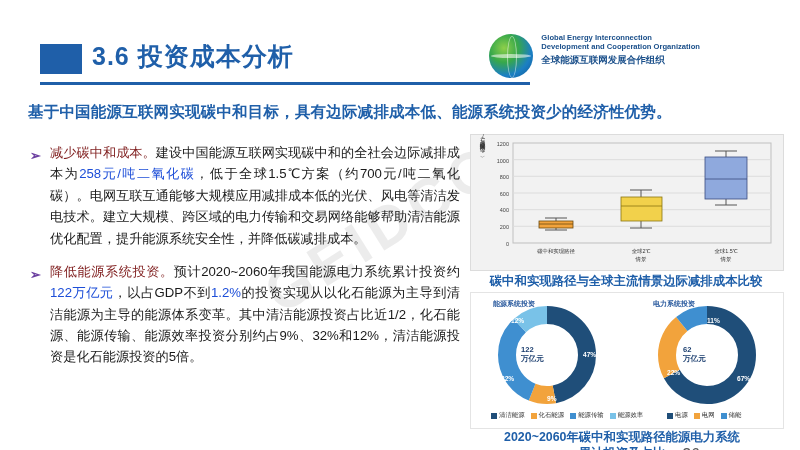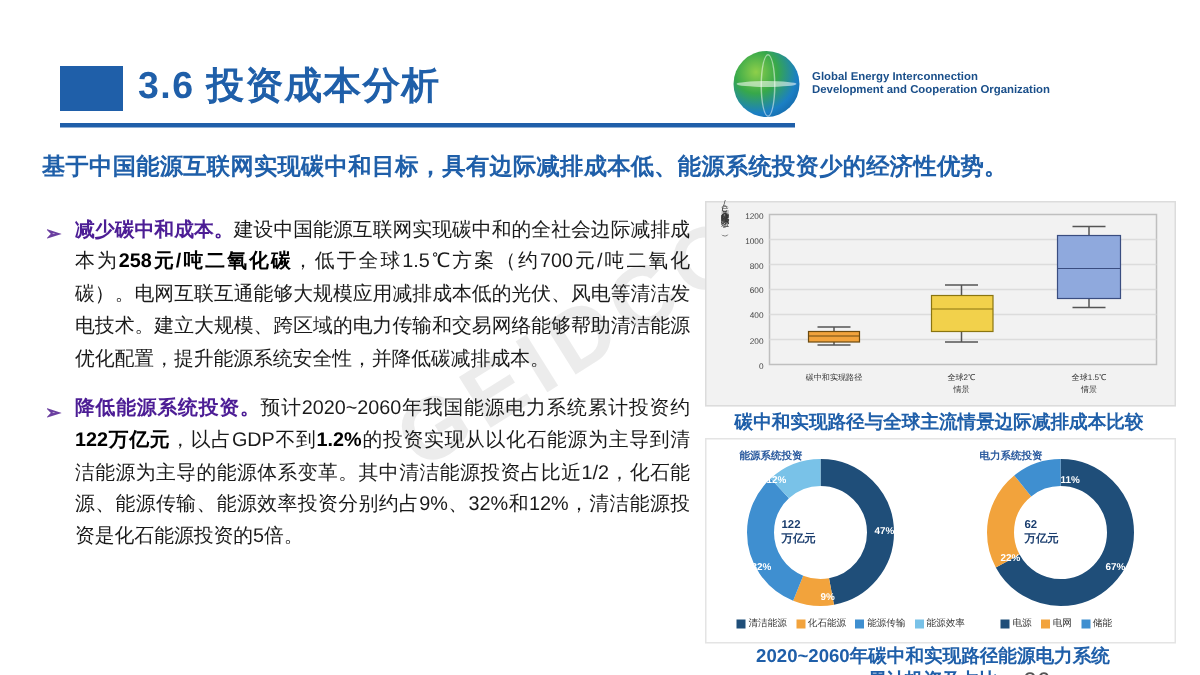--- a/index.html
+++ b/index.html
@@ -46,21 +46,20 @@
   .title-rule {
     position: absolute;
     left: 40px; top: 58px;
     width: 490px; height: 3px;
     background: #1f5fa9;
   }
   .logo-wrap {
     position: absolute;
     right: 18px; top: 10px;
     display: flex;
-    align-items: center;
   }
   .logo-globe {
     width: 44px; height: 44px;
     border-radius: 50%;
     background: radial-gradient(circle at 34% 32%, #8ecf4a 0%, #37a84a 34%, #1b7fc4 66%, #10548f 100%);
     position: relative;
     overflow: hidden;
     margin-right: 8px;
   }
   .logo-globe:before {
@@ -121,22 +120,22 @@
     color: #1a1a1a;
     text-align: justify;
   }
   .bullet-arrow {
     position: absolute;
     left: 0; top: 3px;
     color: #6b3fa0;
     font-size: 13px;
     font-weight: bold;
   }
-  .kw { color: #4c1d95; font-weight: bold; }
-  .kw-red { color: #000000; font-weight: bold; }
+  .kw { color: #7f1d1d; font-weight: normal; }
+  .kw-red { color: #1d4ed8; font-weight: normal; }
   
   .chart-top {
     position: absolute;
     left: 470px; top: 110px;
     width: 312px; height: 135px;
     background: #f2f2f2;
     border: 1px solid #dcdcdc;
   }
   .chart-top-caption {
     position: absolute;
@@ -241,20 +240,21 @@
     <div class="title-block"></div>
     <div class="title-text">3.6 投资成本分析</div>
   </div>
   <div class="title-rule"></div>
 
   <div class="logo-wrap">
     <div class="logo-globe"></div>
     <div class="logo-text">
       <div class="logo-en">Global Energy Interconnection</div>
       <div class="logo-en">Development and Cooperation Organization</div>
+      <div class="logo-cn">全球能源互联网发展合作组织</div>
     </div>
   </div>
 
   <div class="lead">基于中国能源互联网实现碳中和目标，具有边际减排成本低、能源系统投资少的经济性优势。</div>
 
   <div class="watermark">GEIDCO</div>
 
   <div class="body-col">
     <div class="para">
       <span class="bullet-arrow">➢</span>

